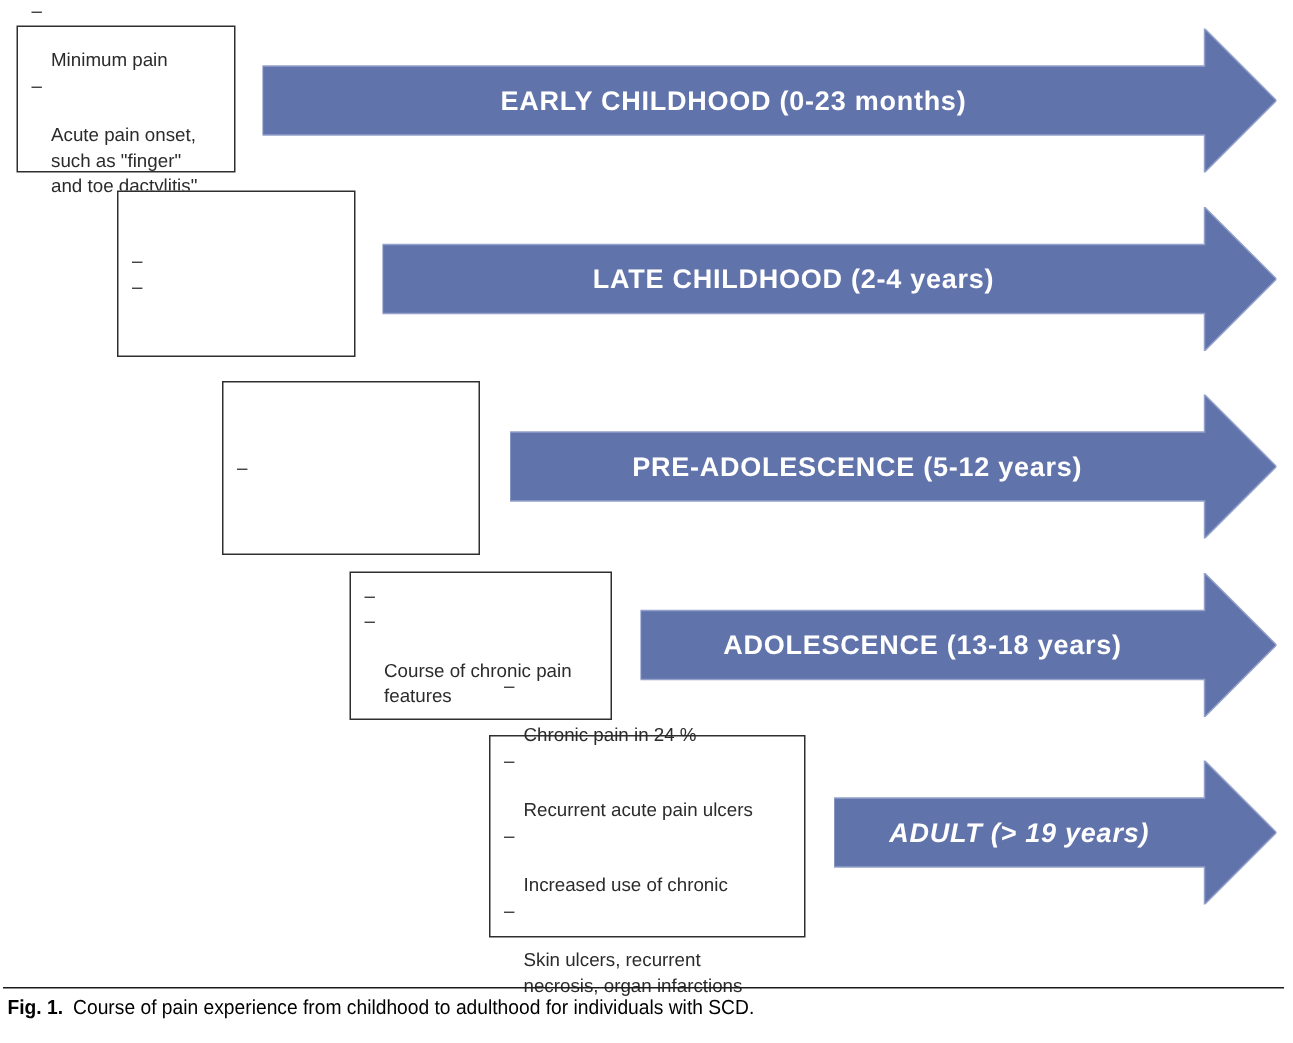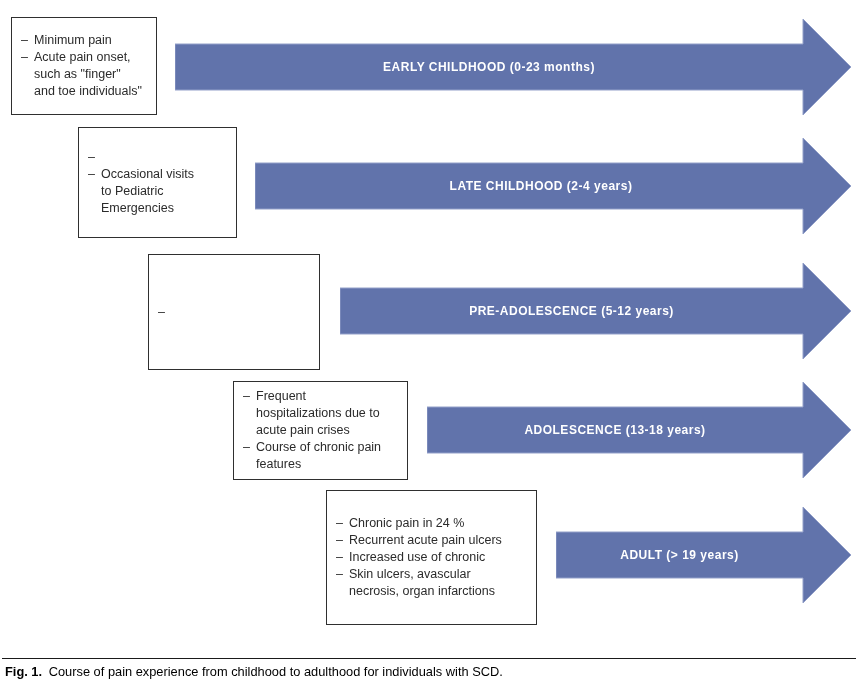--- a/index.html
+++ b/index.html
@@ -22,30 +22,30 @@
     background:var(--background);
     border:1.4px solid var(--box-border);
     display:flex;flex-direction:column;justify-content:center;
     padding:4px 3px 4px 9px;
     color:var(--box-text);
     font-size:12.5px;line-height:17px;
   }
   ul.notes{list-style:none;}
   li.note{display:flex;align-items:flex-start;}
   .dash{flex:0 0 13px;width:13px;}
-  .note-text{white-space:pre-line;}
+  .note-text{white-space:pre-line;margin-top:33px;}
 
   .arrow{position:absolute;height:96px;}
   .arrow svg{display:block;position:absolute;left:0;top:0;}
   .arrow polygon{fill:var(--arrow-fill);stroke:var(--arrow-edge);stroke-width:1;}
   .arrow-label{
     position:absolute;left:0;top:0;bottom:0;
     display:flex;align-items:center;justify-content:center;
     color:var(--arrow-label);
-    font-size:12px;font-weight:bold;letter-spacing:0.5px;
+    font-size:18px;font-weight:bold;letter-spacing:0.5px;
     white-space:nowrap;
   }
 
   .caption-rule{position:absolute;left:2px;right:6px;top:658px;border-top:1.3px solid var(--rule);}
   .caption{
     position:absolute;left:5px;top:664px;width:856px;
     color:var(--caption);font-size:13.5px;line-height:16px;
     transform:scaleX(0.95);transform-origin:0 0;
   }
   .caption-label{font-weight:bold;margin-right:7px;}
@@ -58,72 +58,66 @@
   <div class="note-box" style="left:11px;top:17px;width:146px;height:98px;">
     <ul class="notes">
       <li class="note">
         <span class="dash">–</span>
         <span class="note-text">Minimum pain</span>
       </li>
       <li class="note">
         <span class="dash">–</span>
         <span class="note-text">Acute pain onset,
 such as "finger"
-and toe individuals"</span>
+and toe dactylitis"</span>
       </li>
     </ul>
   </div>
   <div class="arrow" style="left:175px;top:19px;width:676px;">
     <svg width="676" height="96" viewBox="0 0 676 96">
       <polygon points="0,25 628,25 628,0 676,48 628,96 628,71 0,71"></polygon>
     </svg>
     <div class="arrow-label" style="width:628px;">EARLY CHILDHOOD (0-23 months)</div>
   </div>
 
   <div class="note-box" style="left:78px;top:127px;width:159px;height:111px;">
     <ul class="notes">
       <li class="note">
         <span class="dash">–</span>
       </li>
       <li class="note">
         <span class="dash">–</span>
-        <span class="note-text">Occasional visits
-to Pediatric
-Emergencies</span>
       </li>
     </ul>
   </div>
   <div class="arrow" style="left:255px;top:138px;width:596px;">
     <svg width="596" height="96" viewBox="0 0 596 96">
       <polygon points="0,25 548,25 548,0 596,48 548,96 548,71 0,71"></polygon>
     </svg>
-    <div class="arrow-label" style="width:548px;margin-left:12px;">LATE CHILDHOOD (2-4 years)</div>
+    <div class="arrow-label" style="width:548px;">LATE CHILDHOOD (2-4 years)</div>
   </div>
 
   <div class="note-box" style="left:148px;top:254px;width:172px;height:116px;">
     <ul class="notes">
       <li class="note">
         <span class="dash">–</span>
       </li>
     </ul>
   </div>
   <div class="arrow" style="left:340px;top:263px;width:511px;">
     <svg width="511" height="96" viewBox="0 0 511 96">
       <polygon points="0,25 463,25 463,0 511,48 463,96 463,71 0,71"></polygon>
     </svg>
     <div class="arrow-label" style="width:463px;text-align:right;">PRE-ADOLESCENCE (5-12 years)</div>
   </div>
 
   <div class="note-box" style="left:233px;top:381px;width:175px;height:99px;">
     <ul class="notes">
       <li class="note">
         <span class="dash">–</span>
-        <span class="note-text">Frequent
-hospitalizations due to
-acute pain crises</span>
       </li>
       <li class="note">
         <span class="dash">–</span>
         <span class="note-text">Course of chronic pain
 features</span>
       </li>
     </ul>
   </div>
   <div class="arrow" style="left:427px;top:382px;width:424px;">
     <svg width="424" height="96" viewBox="0 0 424 96">
@@ -141,26 +135,26 @@
       <li class="note">
         <span class="dash">–</span>
         <span class="note-text">Recurrent acute pain ulcers</span>
       </li>
       <li class="note">
         <span class="dash">–</span>
         <span class="note-text">Increased use of chronic</span>
       </li>
       <li class="note">
         <span class="dash">–</span>
-        <span class="note-text">Skin ulcers, avascular
+        <span class="note-text">Skin ulcers, recurrent
 necrosis, organ infarctions</span>
       </li>
     </ul>
   </div>
-  <div class="arrow" style="left:556px;top:507px;width:295px;">
+  <div class="arrow" style="left:556px;top:507px;width:295px;font-style:italic;">
     <svg width="295" height="96" viewBox="0 0 295 96">
       <polygon points="0,25 247,25 247,0 295,48 247,96 247,71 0,71"></polygon>
     </svg>
     <div class="arrow-label" style="width:247px;">ADULT (&gt; 19 years)</div>
   </div>
 
   <div class="caption-rule"></div>
   <div class="caption">
     <span class="caption-label">Fig. 1.</span><span>Course of pain experience from childhood to adulthood for individuals with SCD.</span>
   </div>

